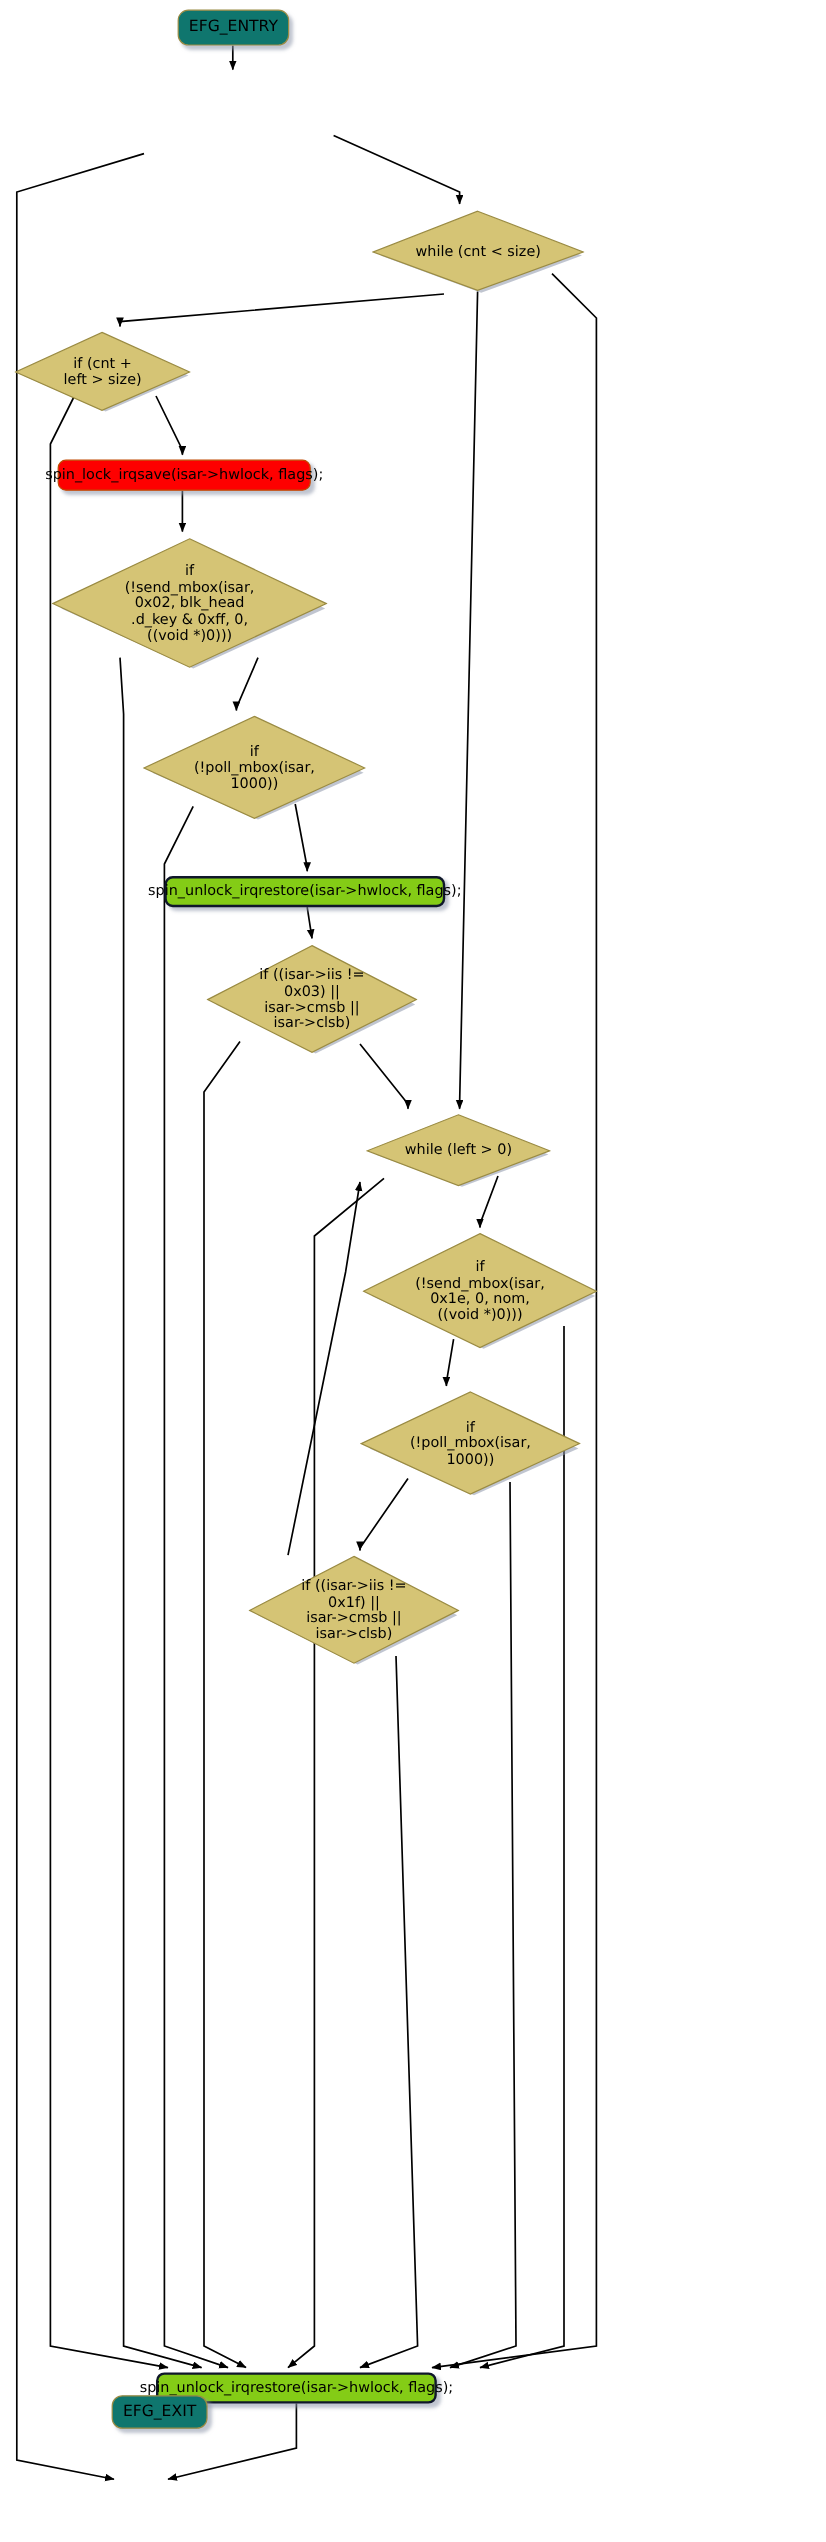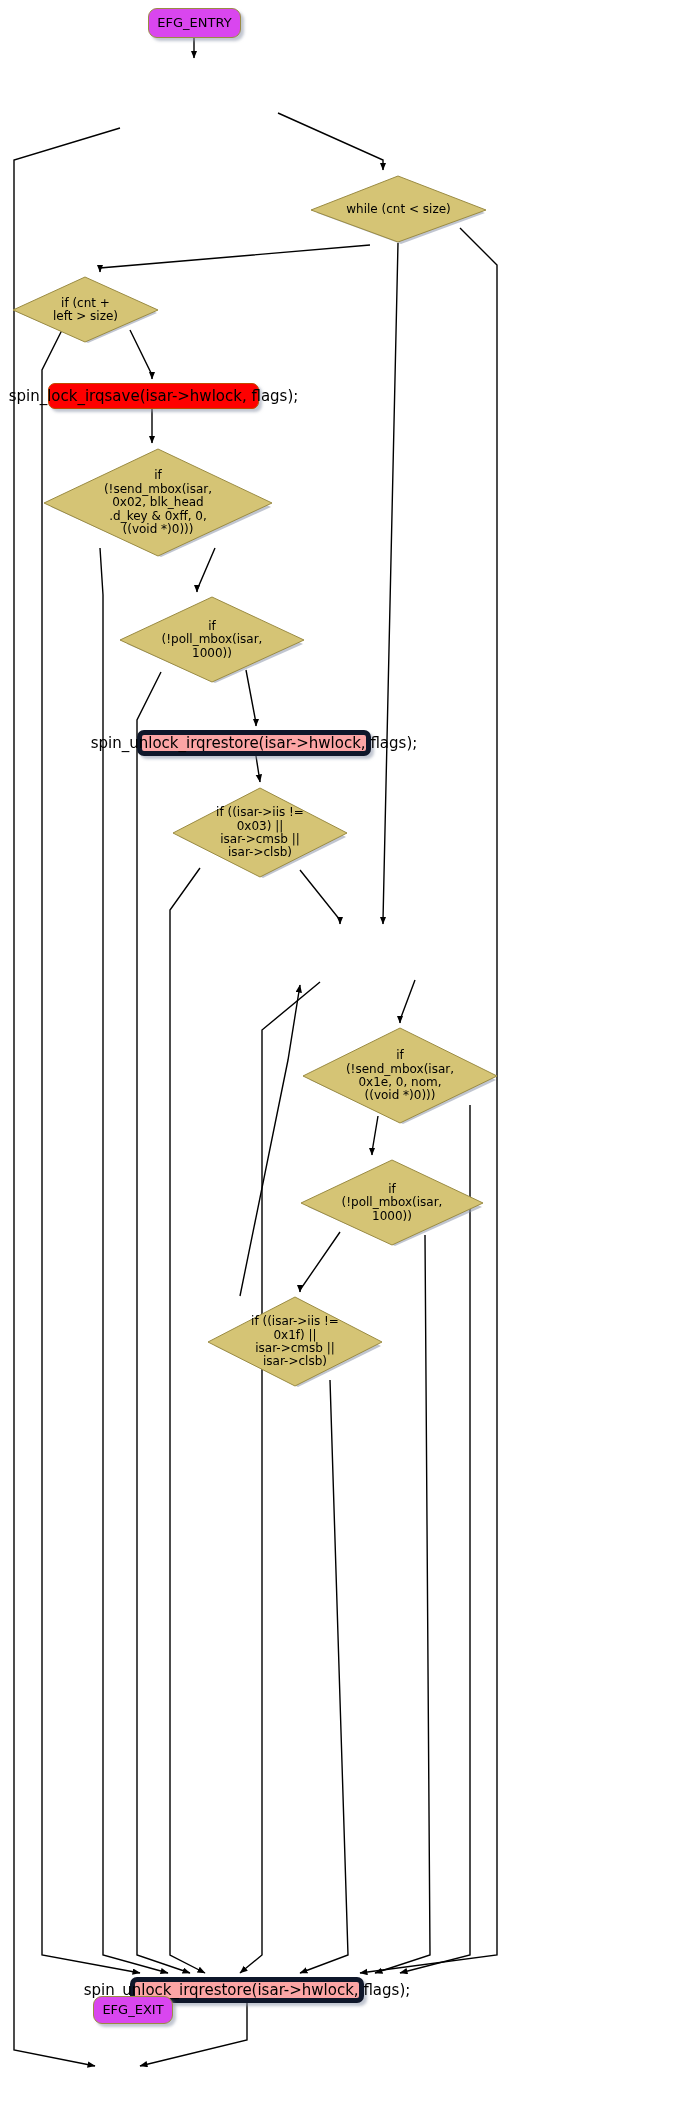--- a/index.html
+++ b/index.html
@@ -35,39 +35,39 @@
     display: flex;
     align-items: center;
     justify-content: center;
     text-align: center;
     color: #000000;
     line-height: 1.12;
     white-space: pre;
   }
   
   .node.terminal {
-    background: #d946ef;
+    background: #0f766e;
     border: 1px solid #9a8b43;
     border-radius: 9px;
     font-size: 13px;
     box-shadow: 3px 3px 3px rgba(140,150,170,0.55);
   }
   
   .node.stmt {
     border-radius: 7px;
-    font-size: 15px;
+    font-size: 12px;
     box-shadow: 3px 3px 3px rgba(140,150,170,0.55);
   }
   .node.stmt.red {
     background: #fe0000;
     border: 1px solid #c24a00;
   }
   .node.stmt.green {
-    background: #fca5a5;
-    border: 5px solid #0f172a;
+    background: #84cc16;
+    border: 2px solid #0f172a;
     text-align: right;
   }
   
   .node.decision {
     background: transparent;
     border: none;
     font-size: 12px;
   }
   .node.decision .dshape {
     position: absolute;
@@ -210,20 +210,27 @@
     <svg class="dshape" viewBox="0 0 176 92" preserveAspectRatio="none">
       <polygon class="diamond-shadow" points="91,6 174,50 91,91 8,50"></polygon>
       <polygon class="diamond-fill" points="88,1 175,46 88,90 1,46"></polygon>
     </svg>
     <span class="dlabel">if ((isar-&gt;iis !=
 0x03) ||
 isar-&gt;cmsb ||
 isar-&gt;clsb)</span>
   </div>
 
+  <div class="node decision" style="left:305px; top:928px; width:154px; height:62px;">
+    <svg class="dshape" viewBox="0 0 154 62" preserveAspectRatio="none">
+      <polygon class="diamond-shadow" points="80,5 152,34 80,61 8,34"></polygon>
+      <polygon class="diamond-fill" points="77,1 153,31 77,60 1,31"></polygon>
+    </svg>
+    <span class="dlabel">while (left &gt; 0)</span>
+  </div>
 
   <div class="node decision" style="left:302px; top:1027px; width:196px; height:98px;">
     <svg class="dshape" viewBox="0 0 196 98" preserveAspectRatio="none">
       <polygon class="diamond-shadow" points="101,6 194,53 101,97 8,53"></polygon>
       <polygon class="diamond-fill" points="98,1 195,49 98,96 1,49"></polygon>
     </svg>
     <span class="dlabel">if
 (!send_mbox(isar,
 0x1e, 0, nom,
 ((void *)0)))</span>

